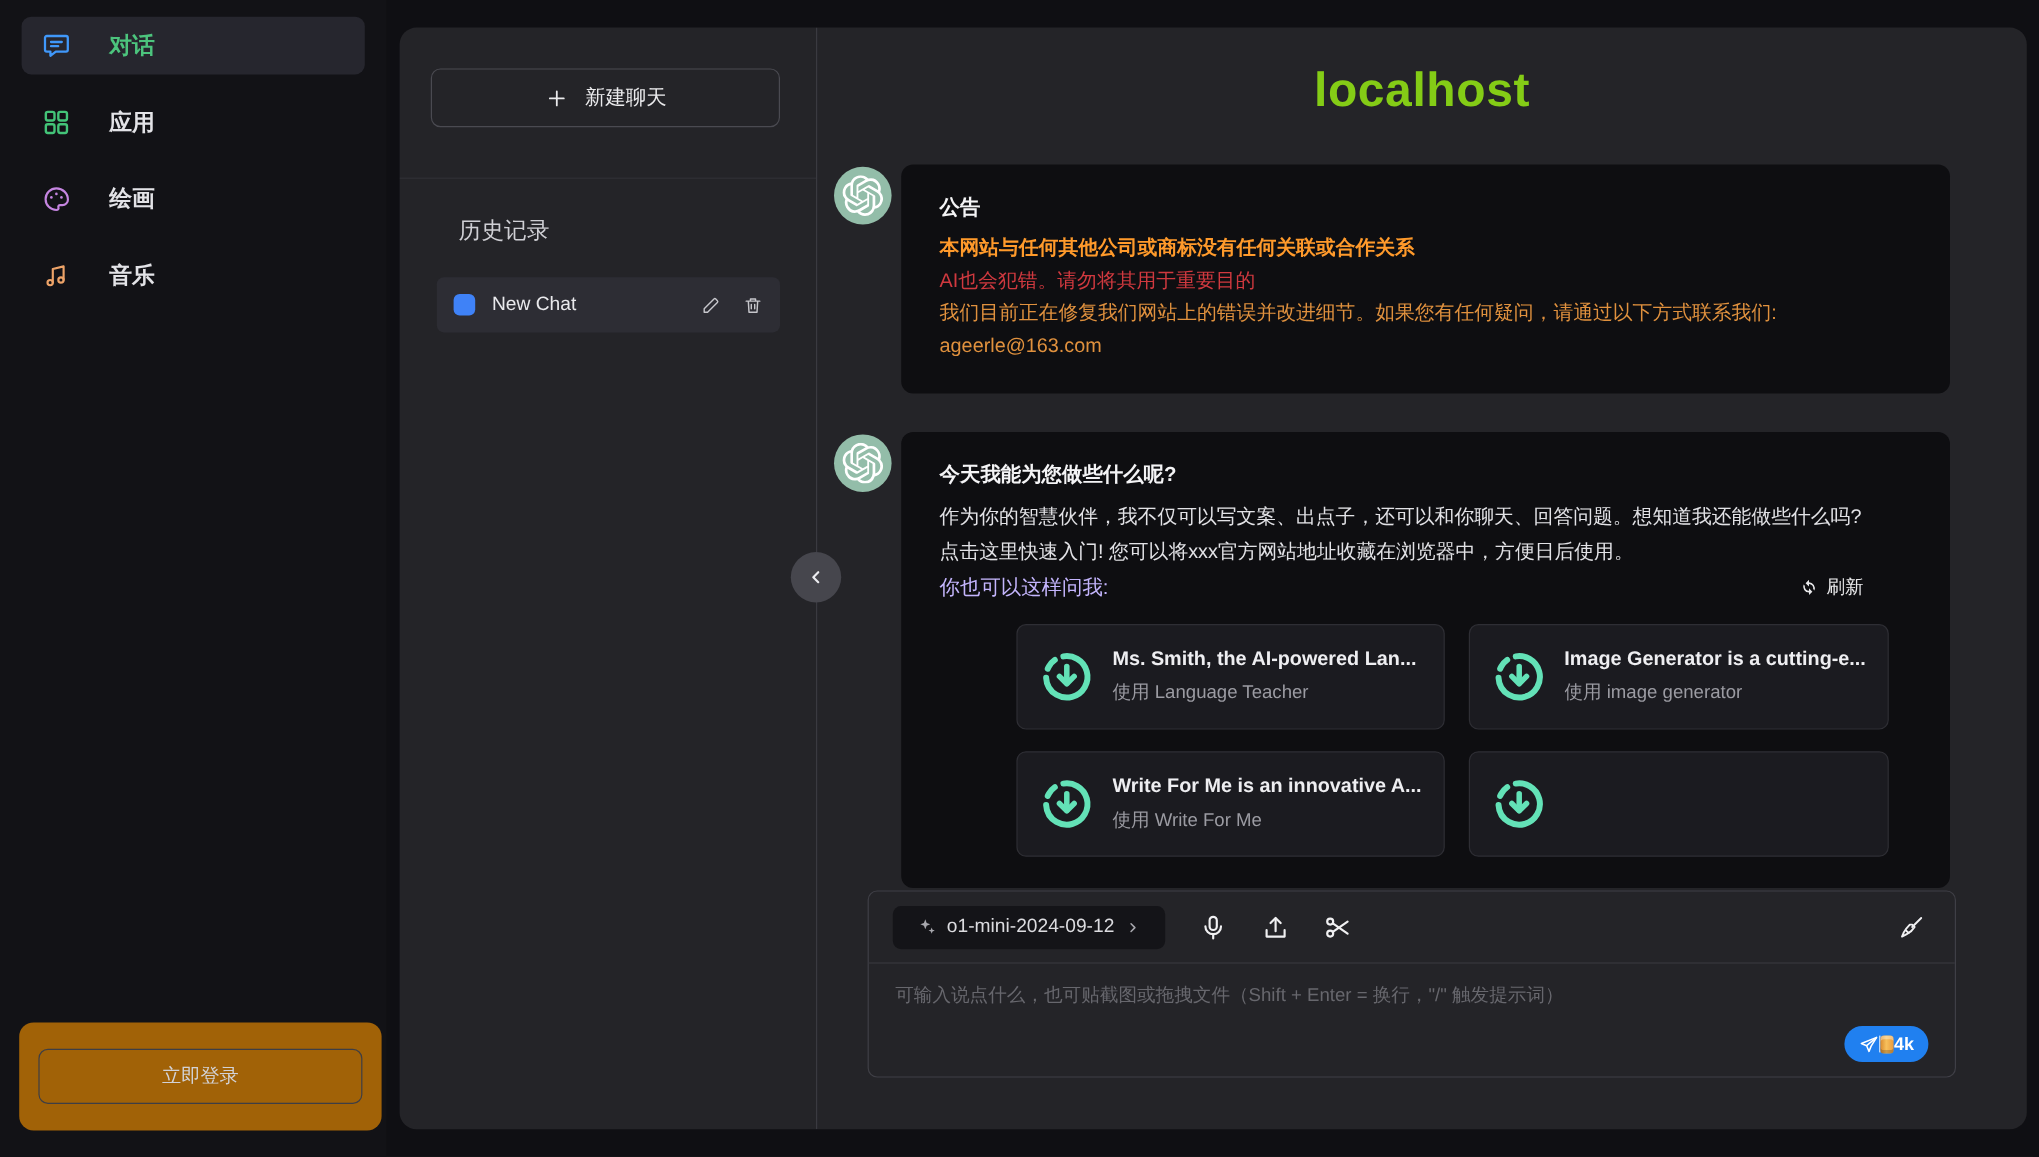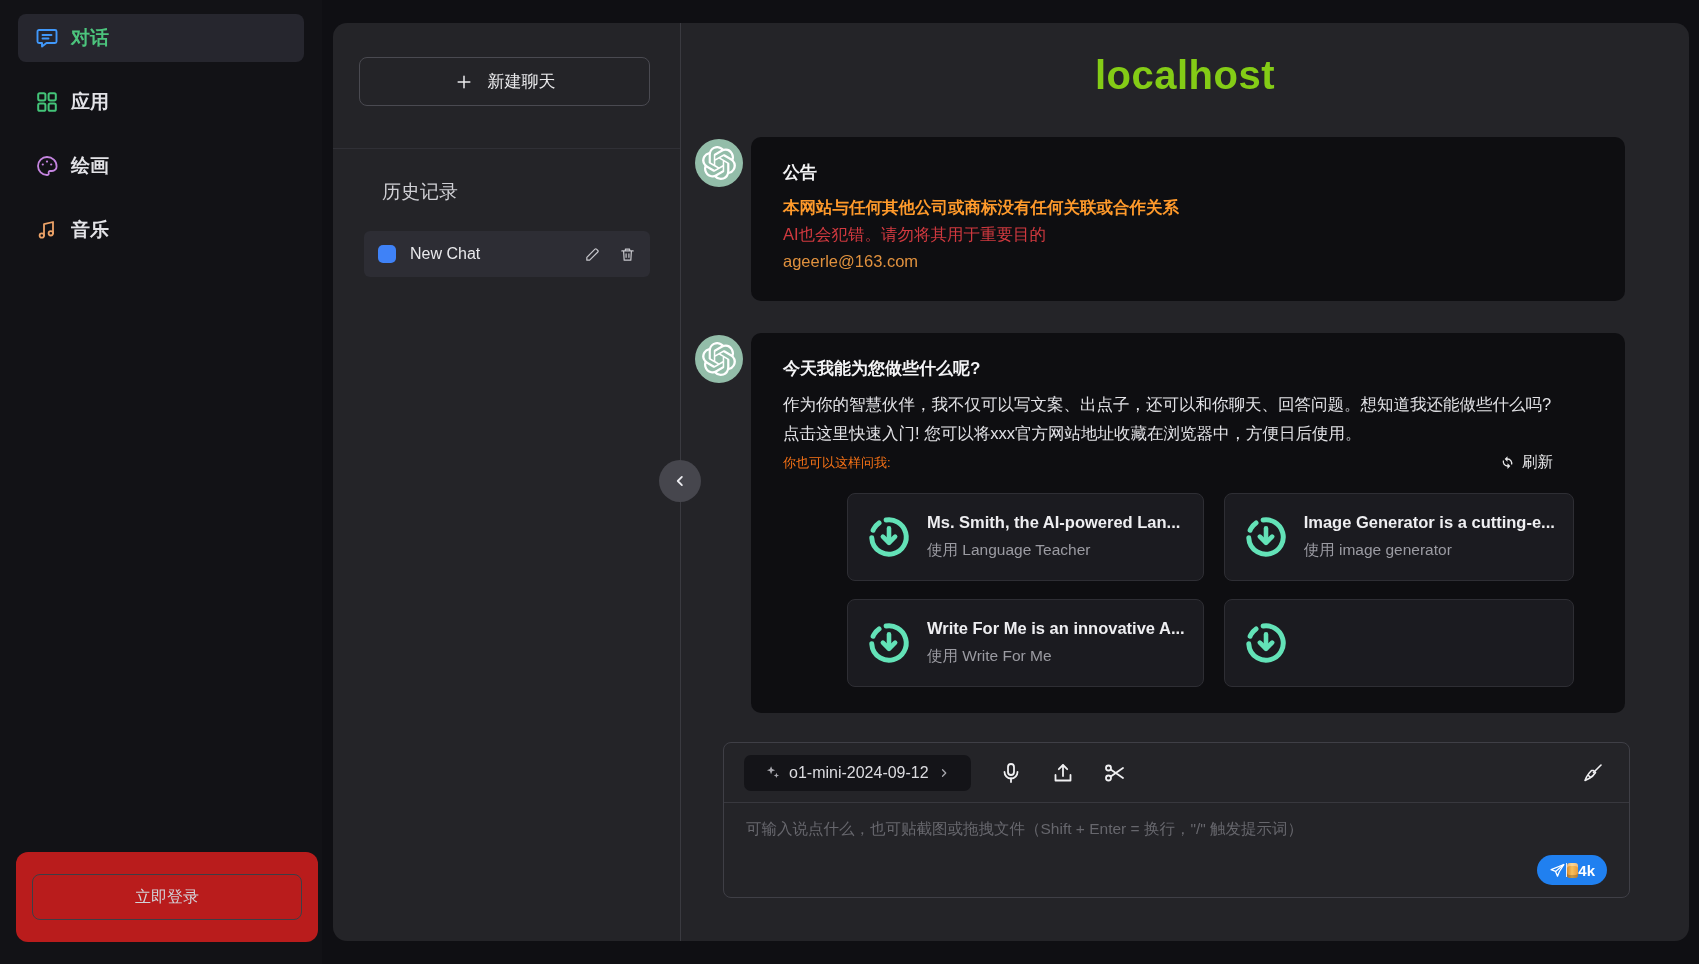--- a/index.html
+++ b/index.html
@@ -7,28 +7,28 @@
   body {
     background:#0f0f13;
     font-family:"Liberation Sans","DejaVu Sans",sans-serif;
     color:#e4e4e8;
     position:relative;
   }
   svg { display:block; }
 
   
   .sidebar { position:absolute; left:0; top:0; width:322px; height:964px; background:#121216; padding:14px 18px; }
-  .nav-item { display:flex; align-items:center; gap:12px; height:48px; padding:0 17px; border-radius:8px; margin-bottom:16px; font-size:19px; font-weight:700; color:#e3e3e7; cursor:pointer; }
+  .nav-item { display:flex; align-items:center; gap:32px; height:48px; padding:0 17px; border-radius:8px; margin-bottom:16px; font-size:19px; font-weight:700; color:#e3e3e7; cursor:pointer; }
   .nav-item.active { background:#26262e; color:#4cc47d; }
   .nav-icon { width:24px; height:24px; flex:none; }
   .icon-chat   { color:#4098fa; }
   .icon-apps   { color:#43c478; }
   .icon-paint  { color:#c585e0; }
   .icon-music  { color:#eda368; }
-  .login-card { position:absolute; left:16px; right:4px; bottom:22px; background:#b91c1c; border-radius:12px; padding:22px 16px; }
+  .login-card { position:absolute; left:16px; right:4px; bottom:22px; background:#a16207; border-radius:12px; padding:22px 16px; }
   .login-btn { width:100%; height:46px; background:transparent; border:1px solid #3e3e45; border-radius:8px; color:#d2d2d7; font-size:16px; display:flex; align-items:center; justify-content:center; cursor:pointer; font-family:inherit; }
 
   
   .shell { position:absolute; left:333px; top:23px; width:1356px; height:918px; background:#242428; border-radius:14px; display:flex; overflow:hidden; }
 
   
   .history { width:347px; flex:none; position:relative; }
   .new-chat-btn { margin:34px 30px 0 26px; height:49px; border:1px solid #4a4a51; background:transparent; border-radius:8px; display:flex; align-items:center; justify-content:center; gap:14px; color:#eaeaec; font-size:17px; cursor:pointer; width:calc(100% - 56px); font-family:inherit; }
   .plus-icon { width:20px; height:20px; color:#eaeaec; }
   .history-divider { margin-top:42px; border-bottom:1px solid #303036; }
@@ -53,21 +53,21 @@
   .avatar svg { width:34px; height:34px; fill:#ffffff; }
   .bubble { flex:1; margin-left:8px; background:#0e0e11; border-radius:10px; padding:22px 30px 26px 32px; }
   .b-heading { color:#f4f4f6; font-size:17px; font-weight:700; line-height:27px; margin-bottom:8px; }
   .b-line { font-size:16.5px; line-height:27px; }
   .line-warn-bold { color:#ff9a2b; font-weight:700; }
   .line-danger { color:#d0393f; }
   .line-warn { color:#e0913e; }
   .line-email { color:#e0913e; }
   .b-body { color:#e2e2e6; font-size:16.5px; line-height:29px; max-width:770px; margin-top:4px; }
   .ask-row { display:flex; justify-content:space-between; align-items:center; max-width:770px; }
-  .ask-text { color:#f97316; font-size:13px; line-height:29px; }
+  .ask-text { color:#c4b5fd; font-size:17px; line-height:29px; }
   .refresh-btn { display:flex; align-items:center; gap:6px; color:#e8e8ea; font-size:15.5px; cursor:pointer; }
   .refresh-btn svg { width:17px; height:17px; }
   .prompt-grid { margin-left:64px; margin-top:16px; width:706px; display:grid; grid-template-columns:1fr 1fr; gap:18px 20px; }
   .prompt-card { height:88px; background:#1b1b20; border:1px solid #2e2e34; border-radius:8px; padding:14px 18px; display:flex; align-items:center; gap:15px; cursor:pointer; }
   .prompt-icon { width:46px; height:46px; flex:none; }
   .prompt-texts { min-width:0; }
   .prompt-title { color:#eeeef1; font-size:16.5px; font-weight:600; white-space:nowrap; overflow:hidden; }
   .prompt-use { color:#9b9ba2; font-size:15.5px; margin-top:8px; white-space:nowrap; overflow:hidden; }
 
   
@@ -185,20 +185,21 @@
       <div class="msg">
         <div class="avatar">
           <svg viewBox="0 0 24 24">
             <path d="M22.2819 9.8211a5.9847 5.9847 0 0 0-.5157-4.9108 6.0462 6.0462 0 0 0-6.5098-2.9A6.0651 6.0651 0 0 0 4.9807 4.1818a5.9847 5.9847 0 0 0-3.9977 2.9 6.0462 6.0462 0 0 0 .7427 7.0966 5.98 5.98 0 0 0 .511 4.9107 6.051 6.051 0 0 0 6.5146 2.9001A5.9847 5.9847 0 0 0 13.2599 24a6.0557 6.0557 0 0 0 5.7718-4.2058 5.9894 5.9894 0 0 0 3.9977-2.9001 6.0557 6.0557 0 0 0-.7475-7.0729zm-9.022 12.6081a4.4755 4.4755 0 0 1-2.8764-1.0408l.1419-.0804 4.7783-2.7582a.7948.7948 0 0 0 .3927-.6813v-6.7369l2.02 1.1686a.071.071 0 0 1 .038.052v5.5826a4.504 4.504 0 0 1-4.4945 4.4944zm-9.6607-4.1254a4.4708 4.4708 0 0 1-.5346-3.0137l.142.0852 4.783 2.7582a.7712.7712 0 0 0 .7806 0l5.8428-3.3685v2.3324a.0804.0804 0 0 1-.0332.0615L9.74 19.9502a4.4992 4.4992 0 0 1-6.1408-1.6464zM2.3408 7.8956a4.485 4.485 0 0 1 2.3655-1.9728V11.6a.7664.7664 0 0 0 .3879.6765l5.8144 3.3543-2.0201 1.1685a.0757.0757 0 0 1-.071 0l-4.8303-2.7865A4.504 4.504 0 0 1 2.3408 7.8956zm16.5963 3.8558L13.1038 8.364 15.1192 7.2a.0757.0757 0 0 1 .071 0l4.8303 2.7913a4.4944 4.4944 0 0 1-.6765 8.1042v-5.6772a.79.79 0 0 0-.407-.667zm2.0107-3.0231l-.142-.0852-4.7735-2.7818a.7759.7759 0 0 0-.7854 0L9.409 9.2297V6.8974a.0662.0662 0 0 1 .0284-.0615l4.8303-2.7866a4.4992 4.4992 0 0 1 6.6802 4.66zM8.3065 12.863l-2.02-1.1638a.0804.0804 0 0 1-.038-.0567V6.0742a4.4992 4.4992 0 0 1 7.3757-3.4537l-.142.0805L8.704 5.459a.7948.7948 0 0 0-.3927.6813zm1.0976-2.3654l2.602-1.4998 2.6069 1.4998v2.9994l-2.5974 1.4997-2.6067-1.4997z"></path>
           </svg>
         </div>
         <div class="bubble">
           <div class="b-heading">公告</div>
           <div class="b-line line-warn-bold">本网站与任何其他公司或商标没有任何关联或合作关系</div>
           <div class="b-line line-danger">AI也会犯错。请勿将其用于重要目的</div>
+          <div class="b-line line-warn">我们目前正在修复我们网站上的错误并改进细节。如果您有任何疑问，请通过以下方式联系我们:</div>
           <div class="b-line line-email">ageerle@163.com</div>
         </div>
       </div>
 
       <div class="msg">
         <div class="avatar">
           <svg viewBox="0 0 24 24">
             <path d="M22.2819 9.8211a5.9847 5.9847 0 0 0-.5157-4.9108 6.0462 6.0462 0 0 0-6.5098-2.9A6.0651 6.0651 0 0 0 4.9807 4.1818a5.9847 5.9847 0 0 0-3.9977 2.9 6.0462 6.0462 0 0 0 .7427 7.0966 5.98 5.98 0 0 0 .511 4.9107 6.051 6.051 0 0 0 6.5146 2.9001A5.9847 5.9847 0 0 0 13.2599 24a6.0557 6.0557 0 0 0 5.7718-4.2058 5.9894 5.9894 0 0 0 3.9977-2.9001 6.0557 6.0557 0 0 0-.7475-7.0729zm-9.022 12.6081a4.4755 4.4755 0 0 1-2.8764-1.0408l.1419-.0804 4.7783-2.7582a.7948.7948 0 0 0 .3927-.6813v-6.7369l2.02 1.1686a.071.071 0 0 1 .038.052v5.5826a4.504 4.504 0 0 1-4.4945 4.4944zm-9.6607-4.1254a4.4708 4.4708 0 0 1-.5346-3.0137l.142.0852 4.783 2.7582a.7712.7712 0 0 0 .7806 0l5.8428-3.3685v2.3324a.0804.0804 0 0 1-.0332.0615L9.74 19.9502a4.4992 4.4992 0 0 1-6.1408-1.6464zM2.3408 7.8956a4.485 4.485 0 0 1 2.3655-1.9728V11.6a.7664.7664 0 0 0 .3879.6765l5.8144 3.3543-2.0201 1.1685a.0757.0757 0 0 1-.071 0l-4.8303-2.7865A4.504 4.504 0 0 1 2.3408 7.8956zm16.5963 3.8558L13.1038 8.364 15.1192 7.2a.0757.0757 0 0 1 .071 0l4.8303 2.7913a4.4944 4.4944 0 0 1-.6765 8.1042v-5.6772a.79.79 0 0 0-.407-.667zm2.0107-3.0231l-.142-.0852-4.7735-2.7818a.7759.7759 0 0 0-.7854 0L9.409 9.2297V6.8974a.0662.0662 0 0 1 .0284-.0615l4.8303-2.7866a4.4992 4.4992 0 0 1 6.6802 4.66zM8.3065 12.863l-2.02-1.1638a.0804.0804 0 0 1-.038-.0567V6.0742a4.4992 4.4992 0 0 1 7.3757-3.4537l-.142.0805L8.704 5.459a.7948.7948 0 0 0-.3927.6813zm1.0976-2.3654l2.602-1.4998 2.6069 1.4998v2.9994l-2.5974 1.4997-2.6067-1.4997z"></path>
           </svg>
         </div>

